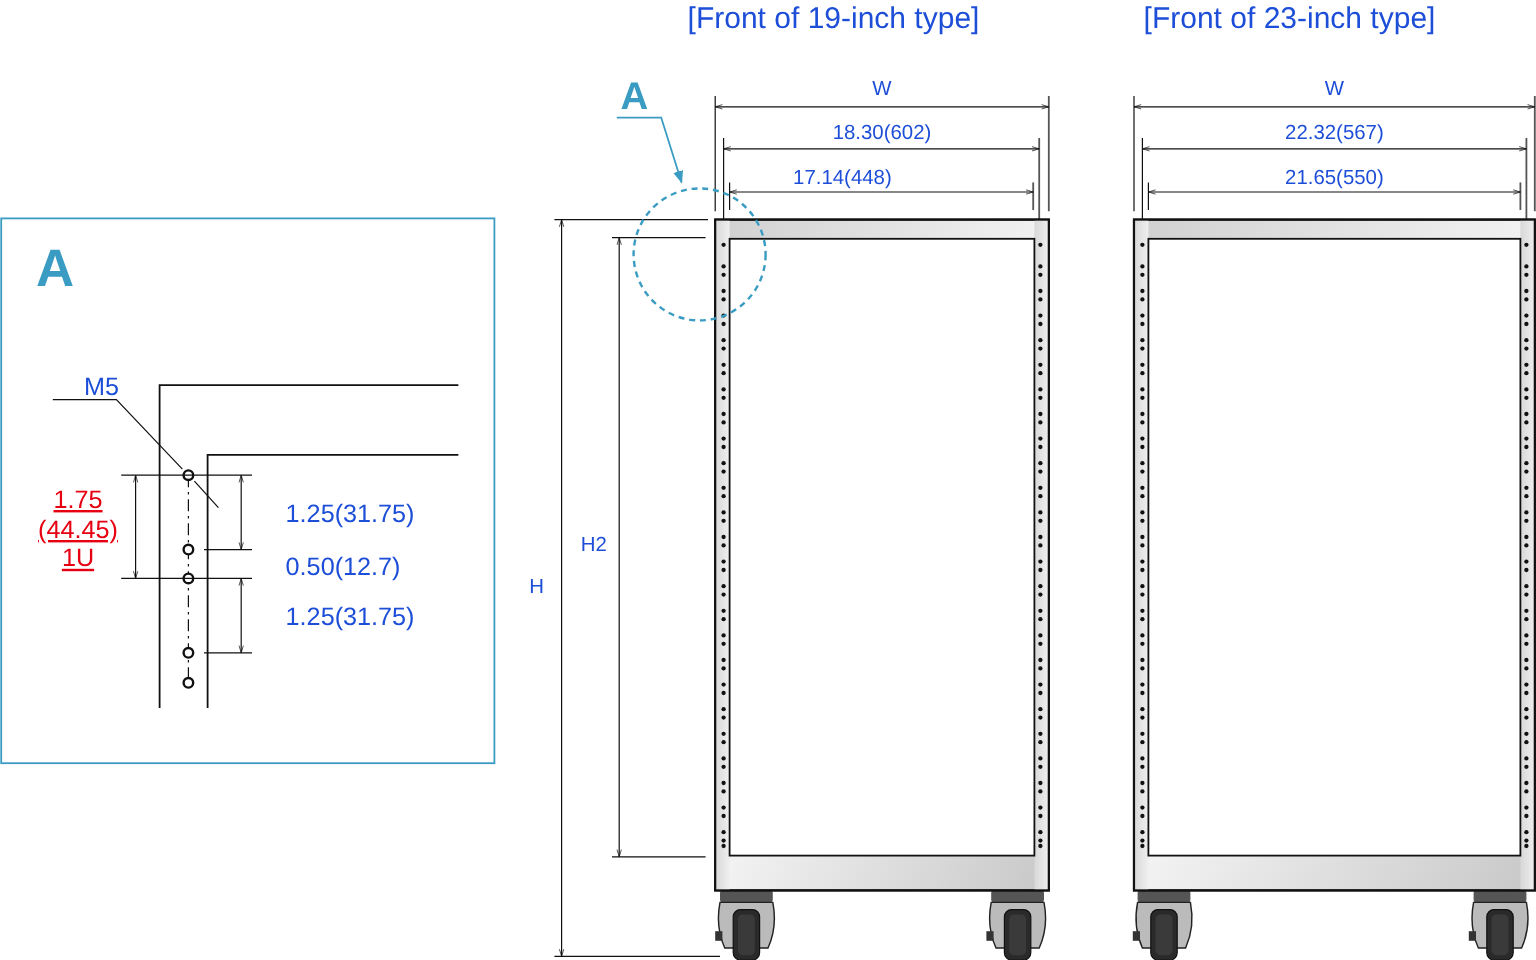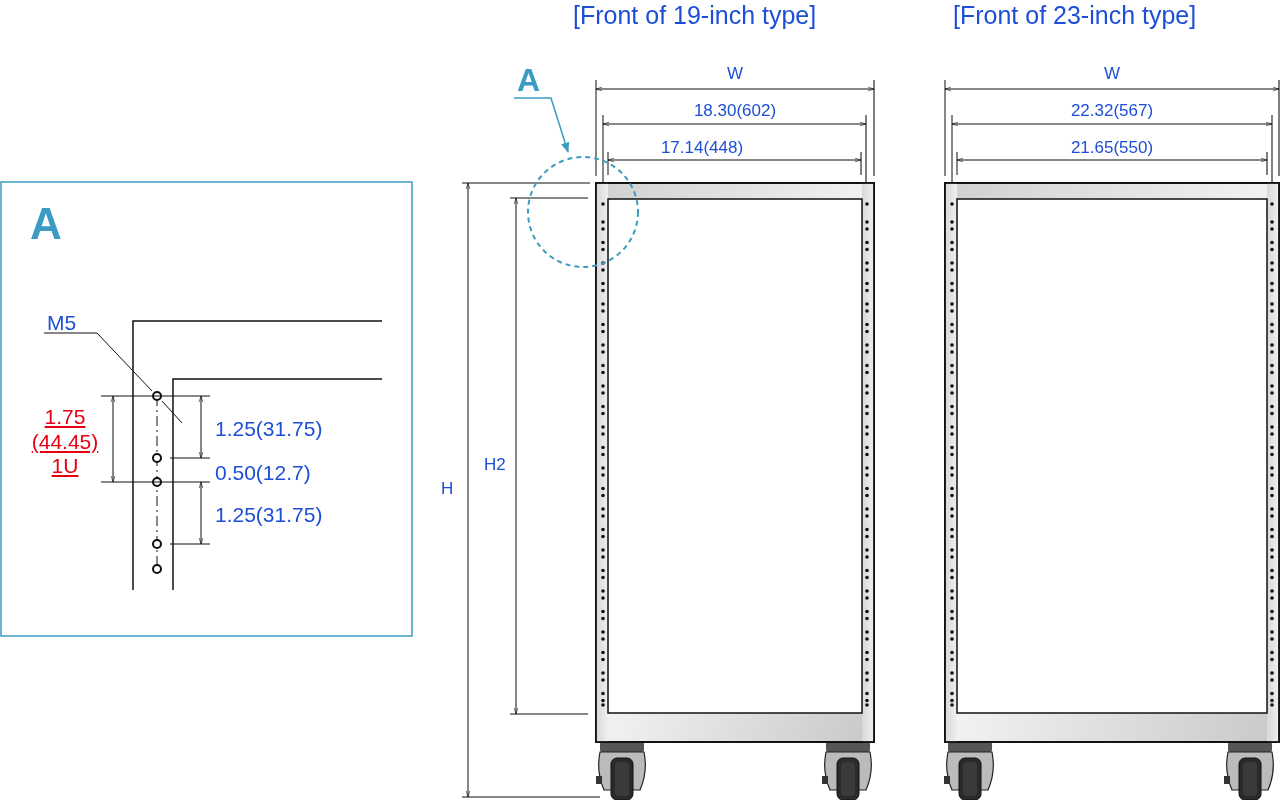--- a/index.html
+++ b/index.html
@@ -1,21 +1,21 @@
 <!DOCTYPE html>
 <html><head>
 <meta charset="utf-8">
 <style>
   html, body { margin:0; padding:0; background:#ffffff; }
   body { width:1280px; height:800px; position:relative; overflow:hidden; font-family:"Liberation Sans", sans-serif; }
   svg { position:absolute; left:0; top:0; }
   .lbl { position:absolute; font-family:"Liberation Sans", sans-serif; color:#1d4ed8; white-space:nowrap; line-height:1; }
   .title { font-size:25px; }
   .dim { font-size:17px; transform:translateX(-50%); }
-  .detail-dim { font-size:21px; }
+  .detail-dim { font-size:21px;margin-left:23px; }
   .red { color:#e60012; font-size:21px; text-align:center; line-height:1.17;text-decoration:underline; }
   .blueA { color:#3a9cc2; font-weight:bold; font-size:44px; }
   .blueA-small { color:#3a9cc2; font-weight:bold; font-size:32px; }
 </style>
 </head>
 <body>
 
 <svg width="1280" height="800" viewBox="0 0 1280 800">
   <defs>
     <marker id="arr" viewBox="0 0 10 10" refX="10" refY="5" markerWidth="8" markerHeight="6" orient="auto-start-reverse">
@@ -330,21 +330,21 @@
 <div class="lbl title" style="left:573px;top:3px;">[Front of 19-inch type]</div>
 <div class="lbl title" style="left:953px;top:3px;text-align:center;">[Front of 23-inch type]</div>
 
 <div class="lbl blueA-small" style="left:517px;top:64px;">A</div>
 <div class="lbl blueA" style="left:30px;top:202px;">A</div>
 
 <div class="lbl dim" style="left:735px;top:65px;">W</div>
 <div class="lbl dim" style="left:735px;top:102px;">18.30(602)</div>
 <div class="lbl dim" style="left:702px;top:139px;">17.14(448)</div>
 <div class="lbl" style="left:441px;top:480px;font-size:17px;">H</div>
-<div class="lbl" style="left:484px;top:456px;font-size:17px;">H2</div>
+<div class="lbl" style="left:484px;top:445px;font-size:17px;">H2</div>
 
 <div class="lbl dim" style="left:1112px;top:65px;">W</div>
 <div class="lbl dim" style="left:1112px;top:102px;">22.32(567)</div>
 <div class="lbl dim" style="left:1112px;top:139px;">21.65(550)</div>
 
 <div class="lbl detail-dim" style="left:47px;top:312px;">M5</div>
 <div class="lbl red" style="left:22px;top:405px;width:86px;">
   <div>1.75</div>
   <div>(44.45)</div>
   <div>1U</div>

